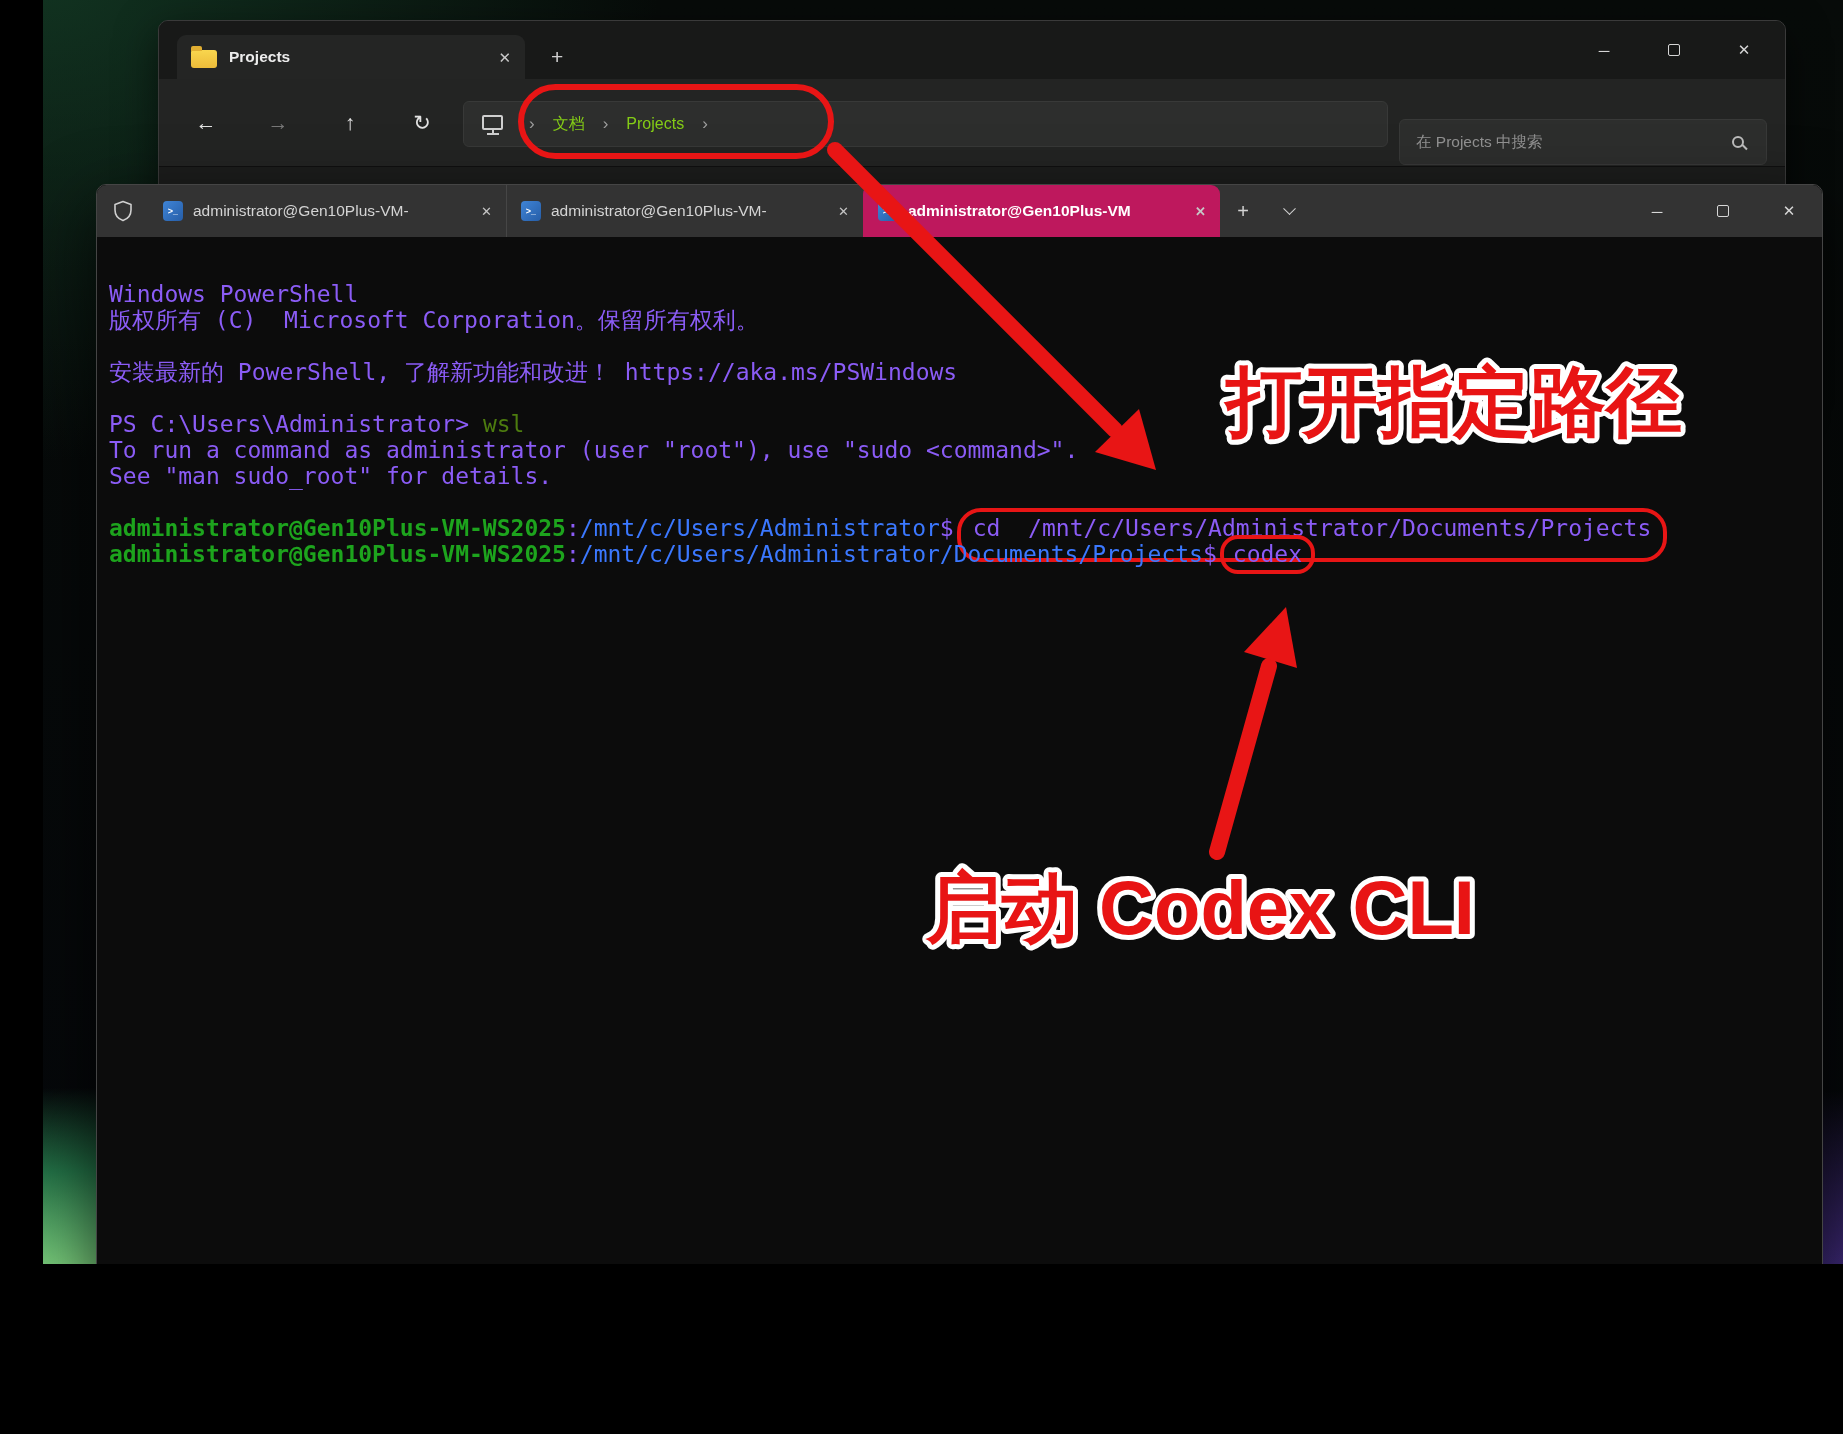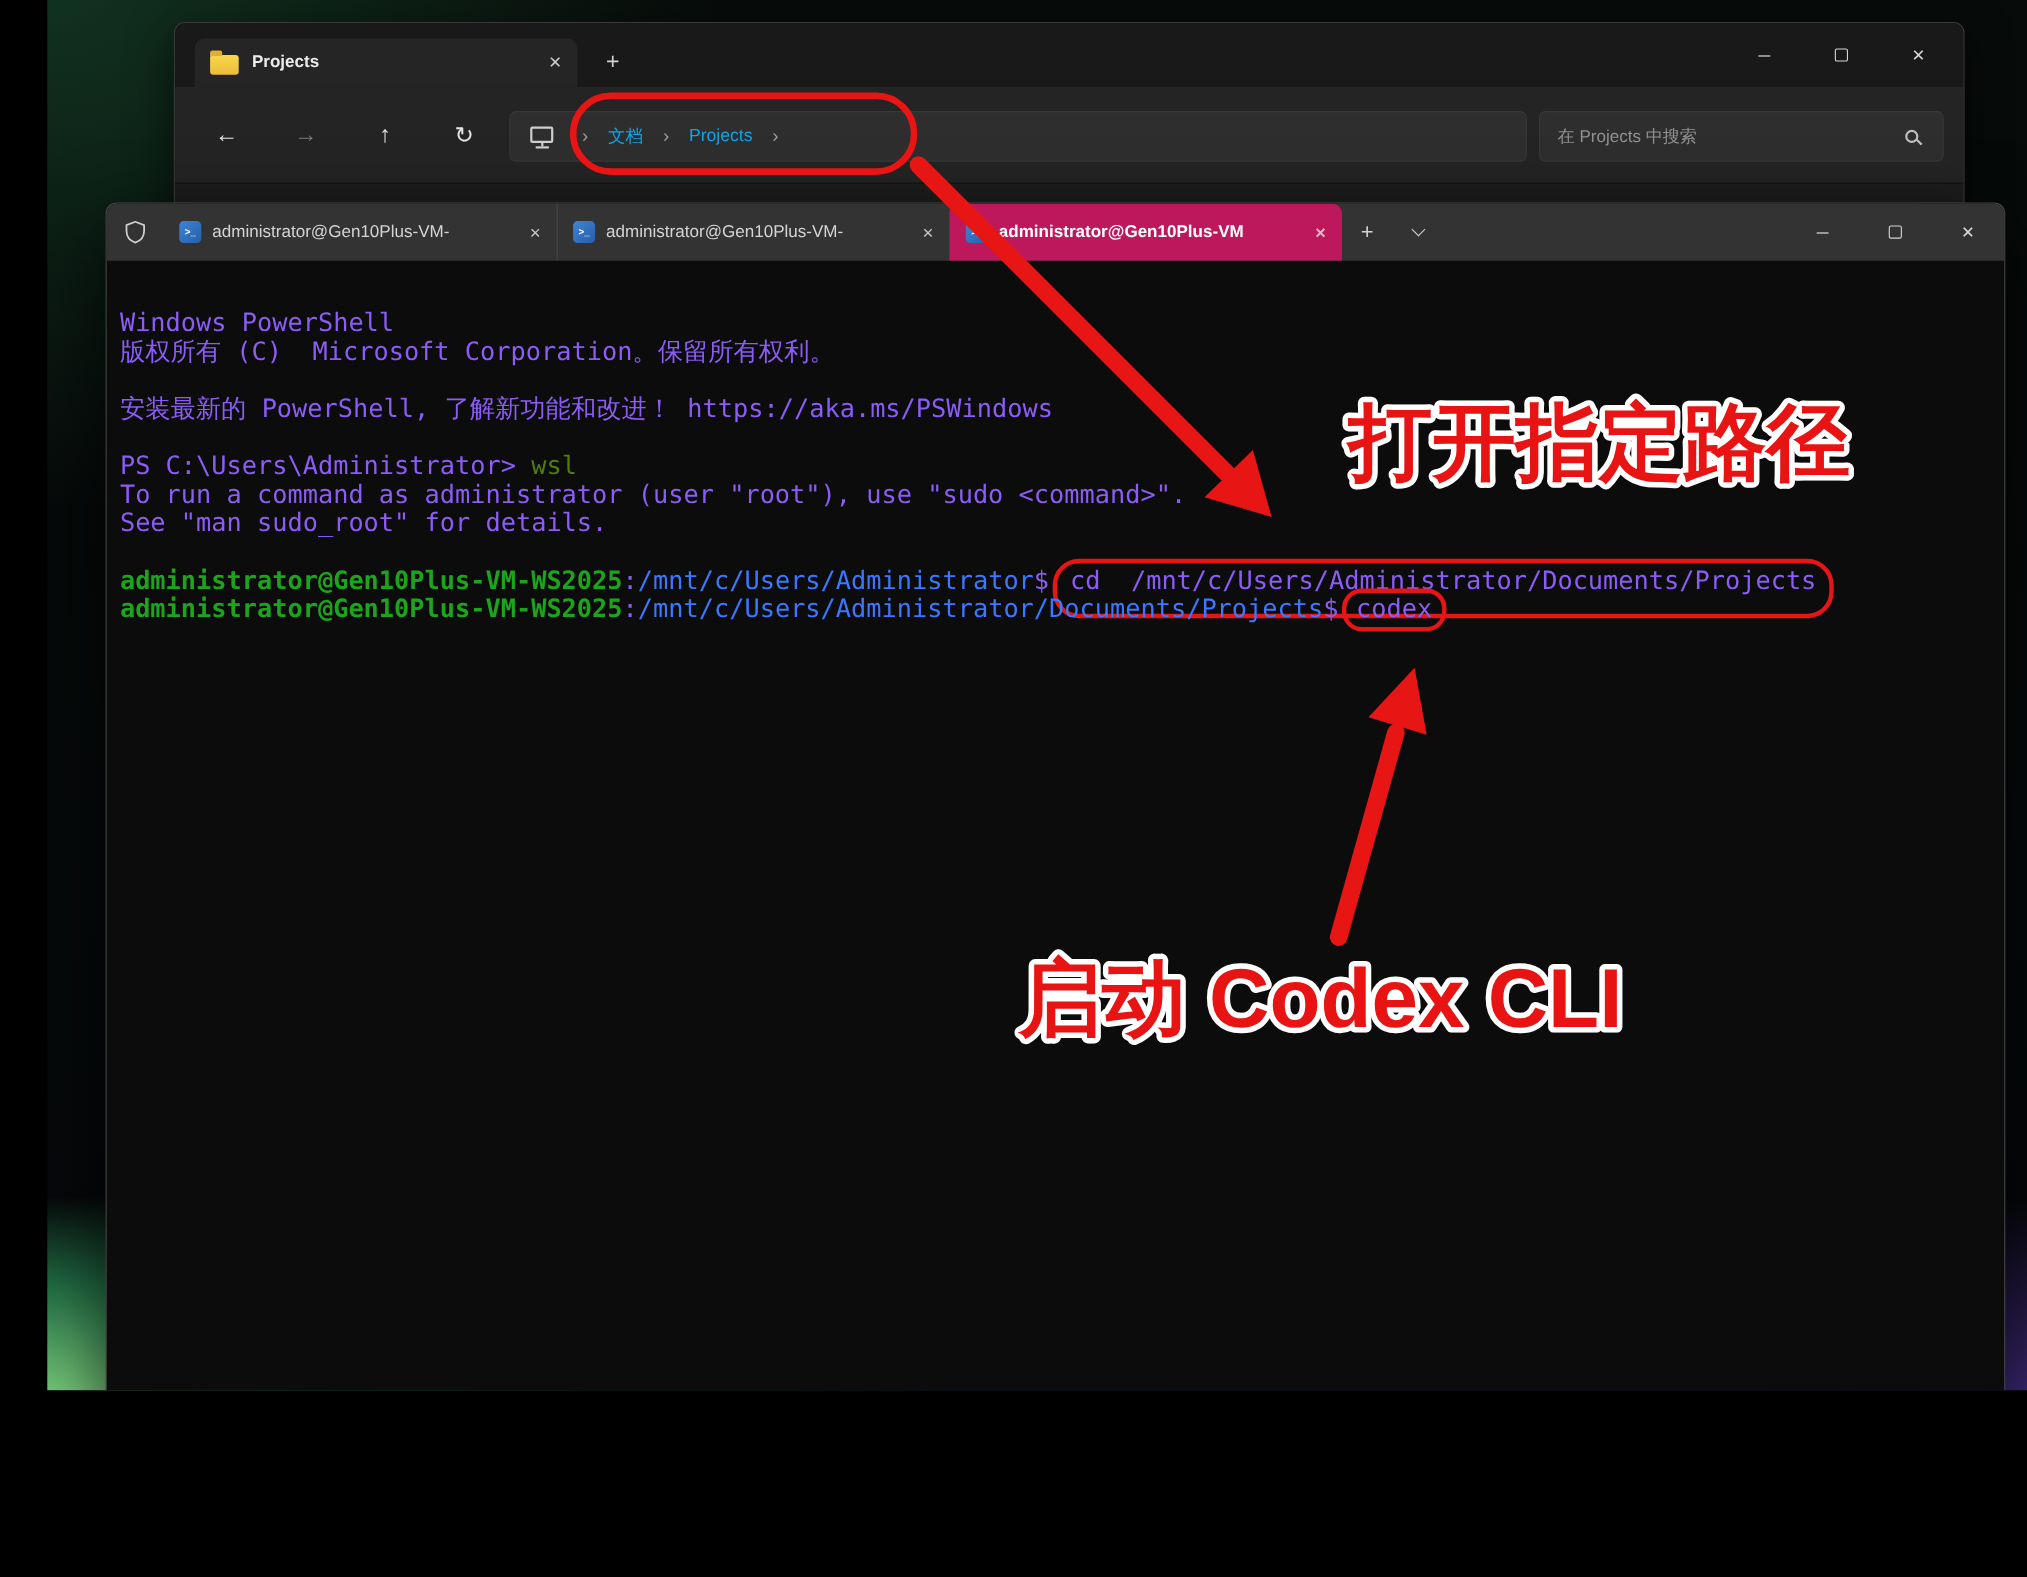--- a/index.html
+++ b/index.html
@@ -41,23 +41,23 @@
   .nav-btn{width:42px;text-align:center;font-size:21px;color:#e3e3e3;}
   .nav-btn.disabled{color:#787878;}
   .ex-addressbar{
     position:absolute;left:304px;top:22px;width:925px;height:46px;background:#2d2e2d;
     border:1px solid #383938;border-radius:6px;display:flex;align-items:center;padding:0 10px;gap:4px;color:#e6e6e6;font-size:16px;
   }
   .monitor-icon{position:relative;width:21px;height:15px;border:2px solid #cfcfcf;border-radius:2px;margin:0 10px 4px 8px;flex:0 0 auto;}
   .monitor-icon::before{content:"";position:absolute;left:50%;bottom:-5px;transform:translateX(-50%);width:2px;height:3px;background:#cfcfcf;}
   .monitor-icon::after{content:"";position:absolute;left:50%;bottom:-7px;transform:translateX(-50%);width:12px;height:2px;background:#cfcfcf;}
   .crumb-chev{color:#9f9f9f;font-size:17px;padding:0 12px;}
-  .crumb-item{color:#0ea5e9;padding:2px 2px;}
+  .crumb-item{color:#84cc16;padding:2px 2px;}
   .ex-search{
-    position:absolute;left:1240px;top:22px;width:368px;height:46px;background:#2d2e2d;
+    position:absolute;left:1240px;top:40px;width:368px;height:46px;background:#2d2e2d;
     border:1px solid #383938;border-radius:6px;display:flex;align-items:center;padding:0 16px;justify-content:flex-end;
   }
   .ex-search-text{color:#929292;font-size:15.5px;flex:1;}
   .magnifier-icon{position:relative;width:12px;height:12px;border:2px solid #bdbdbd;border-radius:50%;margin-right:6px;}
   .magnifier-icon::after{content:"";position:absolute;width:7px;height:2px;background:#bdbdbd;transform:rotate(45deg);right:-6px;bottom:-2px;}
 
   
   .terminal{
     position:absolute;left:53px;top:184px;width:1727px;height:1202px;
     background:#0c0c0c;border:1px solid #454545;border-radius:10px;

